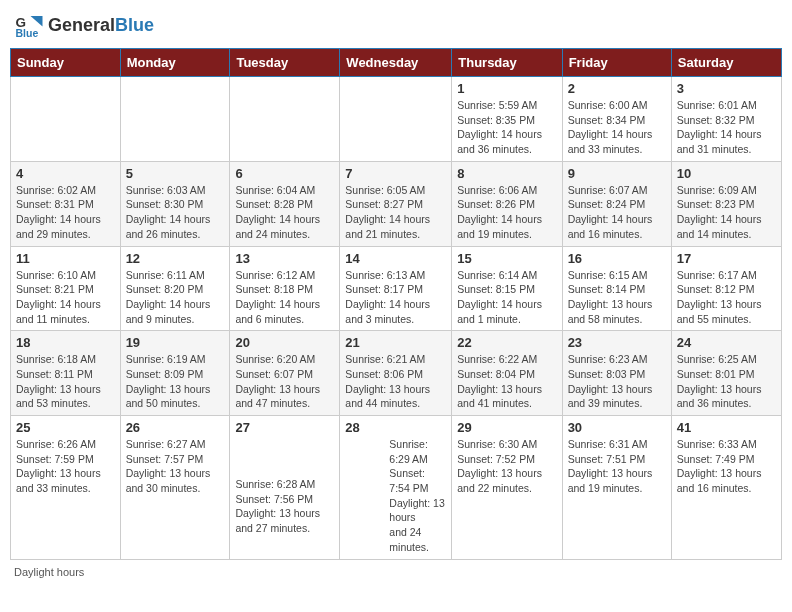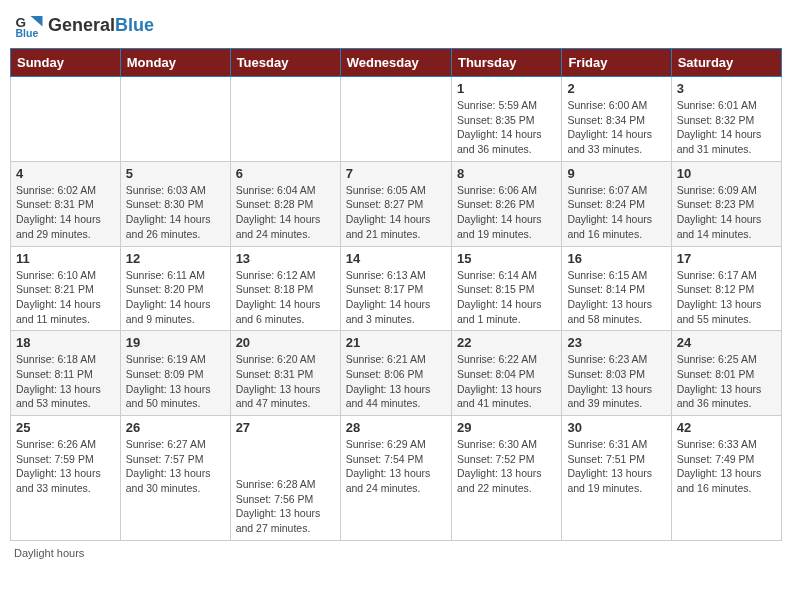--- a/index.html
+++ b/index.html
@@ -257,21 +257,21 @@
         <td>
           <div class="day-number">19</div>
           <div class="day-info" style="white-space: pre-wrap;">Sunrise: 6:19 AM
 Sunset: 8:09 PM
 Daylight: 13 hours
 and 50 minutes.</div>
         </td>
         <td>
           <div class="day-number">20</div>
           <div class="day-info" style="white-space: pre-wrap;">Sunrise: 6:20 AM
-Sunset: 8:31 PM
+Sunset: 6:07 PM
 Daylight: 13 hours
 and 47 minutes.</div>
         </td>
         <td>
           <div class="day-number">21</div>
           <div class="day-info" style="white-space: pre-wrap;">Sunrise: 6:21 AM
 Sunset: 8:06 PM
 Daylight: 13 hours
 and 44 minutes.</div>
         </td>
@@ -314,41 +314,41 @@
         </td>
         <td>
           <div class="day-number">27</div>
           <div class="day-info" style="white-space: pre-wrap; margin-top: 42px;">Sunrise: 6:28 AM
 Sunset: 7:56 PM
 Daylight: 13 hours
 and 27 minutes.</div>
         </td>
         <td>
           <div class="day-number">28</div>
-          <div class="day-info" style="white-space: pre-wrap;">Sunrise: 6:29 AM
+          <div class="day-info" style="white-space: pre-wrap; margin-left: 44px;">Sunrise: 6:29 AM
 Sunset: 7:54 PM
 Daylight: 13 hours
 and 24 minutes.</div>
         </td>
         <td>
           <div class="day-number">29</div>
           <div class="day-info" style="white-space: pre-wrap;">Sunrise: 6:30 AM
 Sunset: 7:52 PM
 Daylight: 13 hours
 and 22 minutes.</div>
         </td>
         <td>
           <div class="day-number">30</div>
           <div class="day-info" style="white-space: pre-wrap;">Sunrise: 6:31 AM
 Sunset: 7:51 PM
 Daylight: 13 hours
 and 19 minutes.</div>
         </td>
         <td>
-          <div class="day-number">42</div>
+          <div class="day-number">41</div>
           <div class="day-info" style="white-space: pre-wrap;">Sunrise: 6:33 AM
 Sunset: 7:49 PM
 Daylight: 13 hours
 and 16 minutes.</div>
         </td>
       </tr>
     </tbody>
 </table>
 
 <div class="footer-note">Daylight hours</div>

